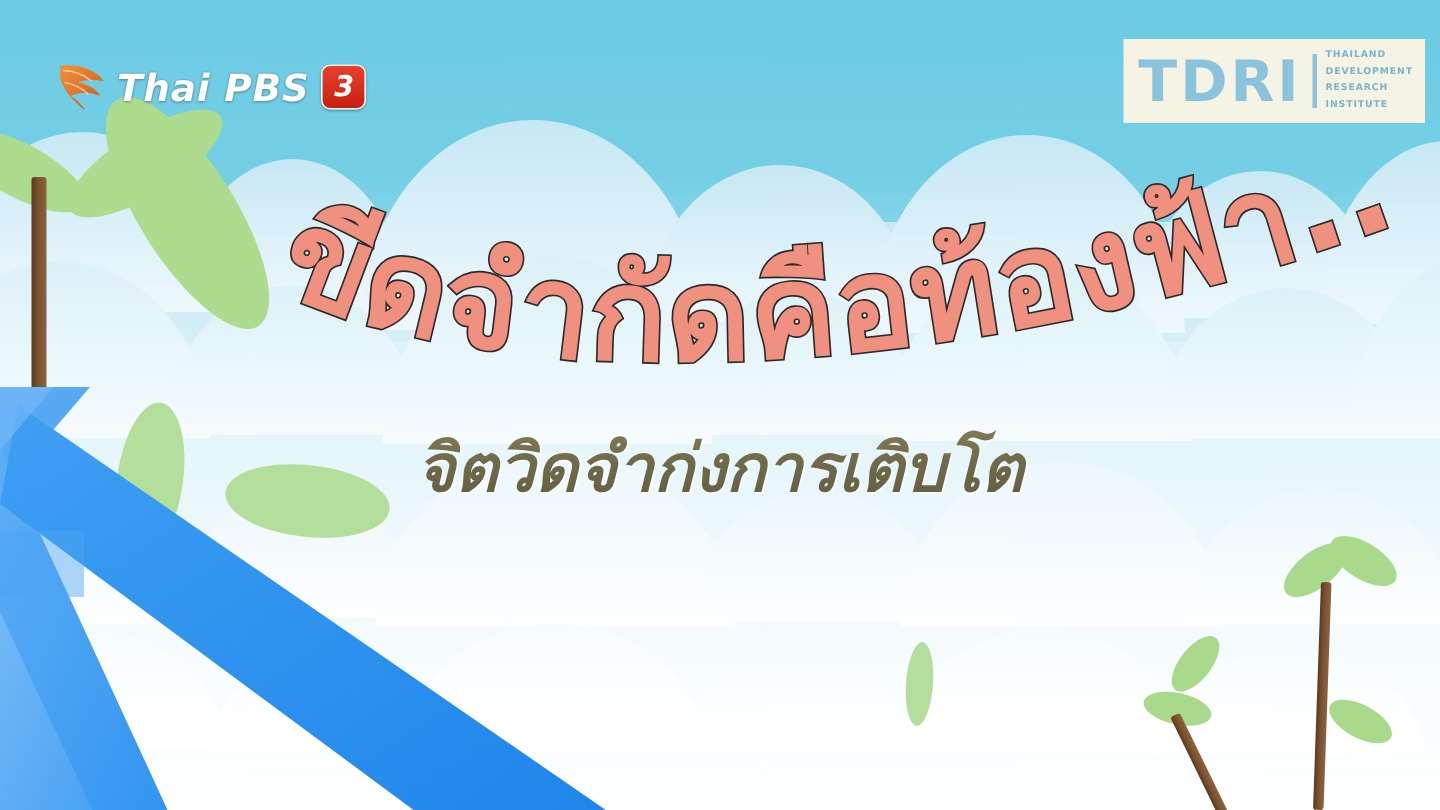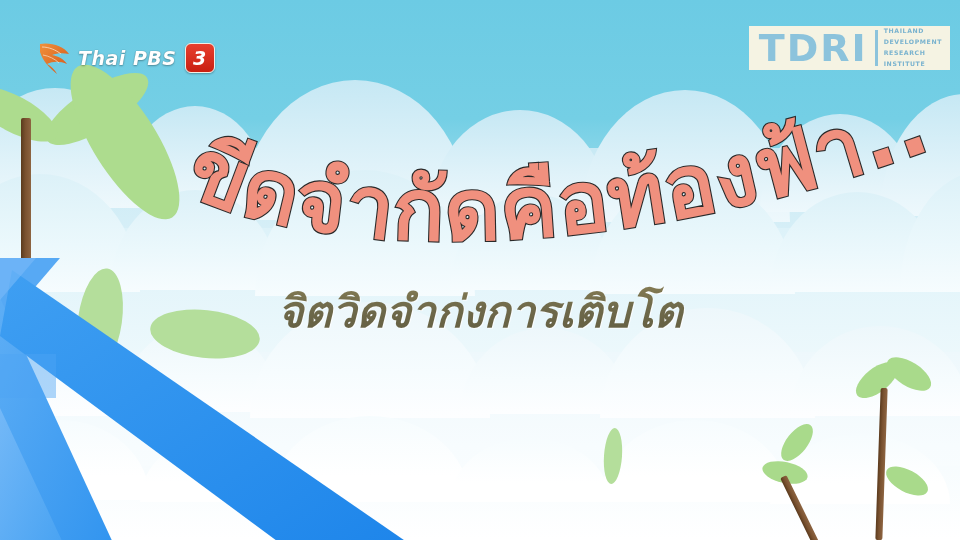--- a/index.html
+++ b/index.html
@@ -127,21 +127,21 @@
   #thaipbs-logo {
     position: absolute;
     left: 38px; top: 38px;
     display: flex;
     align-items: center;
     height: 40px;
   }
   #pbs-bird { width: 34px; height: 36px; margin-right: 6px; }
   #pbs-word {
     font-family: "DejaVu Sans", sans-serif;
-    font-size: 19px;
+    font-size: 25px;
     font-weight: bold;
     font-style: italic;
     color: #ffffff;
     letter-spacing: 0.5px;
     text-shadow: 0 1px 2px rgba(0,0,0,0.30), 0 0 1px rgba(0,0,0,0.35);
     margin-right: 8px;
   }
   #pbs-badge {
     width: 28px; height: 28px;
     border-radius: 6px;
@@ -156,21 +156,21 @@
   }
 
   
   #tdri-logo {
     position: absolute;
     right: 10px; top: 26px;
     background: #f5f3e3;
     padding: 5px 8px 5px 10px;
     display: flex;
     align-items: center;
-    height: 44px;
+    height: 56px;
     box-sizing: border-box;
   }
   #tdri-letters {
     font-family: "DejaVu Sans", sans-serif;
     font-size: 38px;
     font-weight: bold;
     color: #8cc3dc;
     letter-spacing: 2px;
     line-height: 1;
   }

